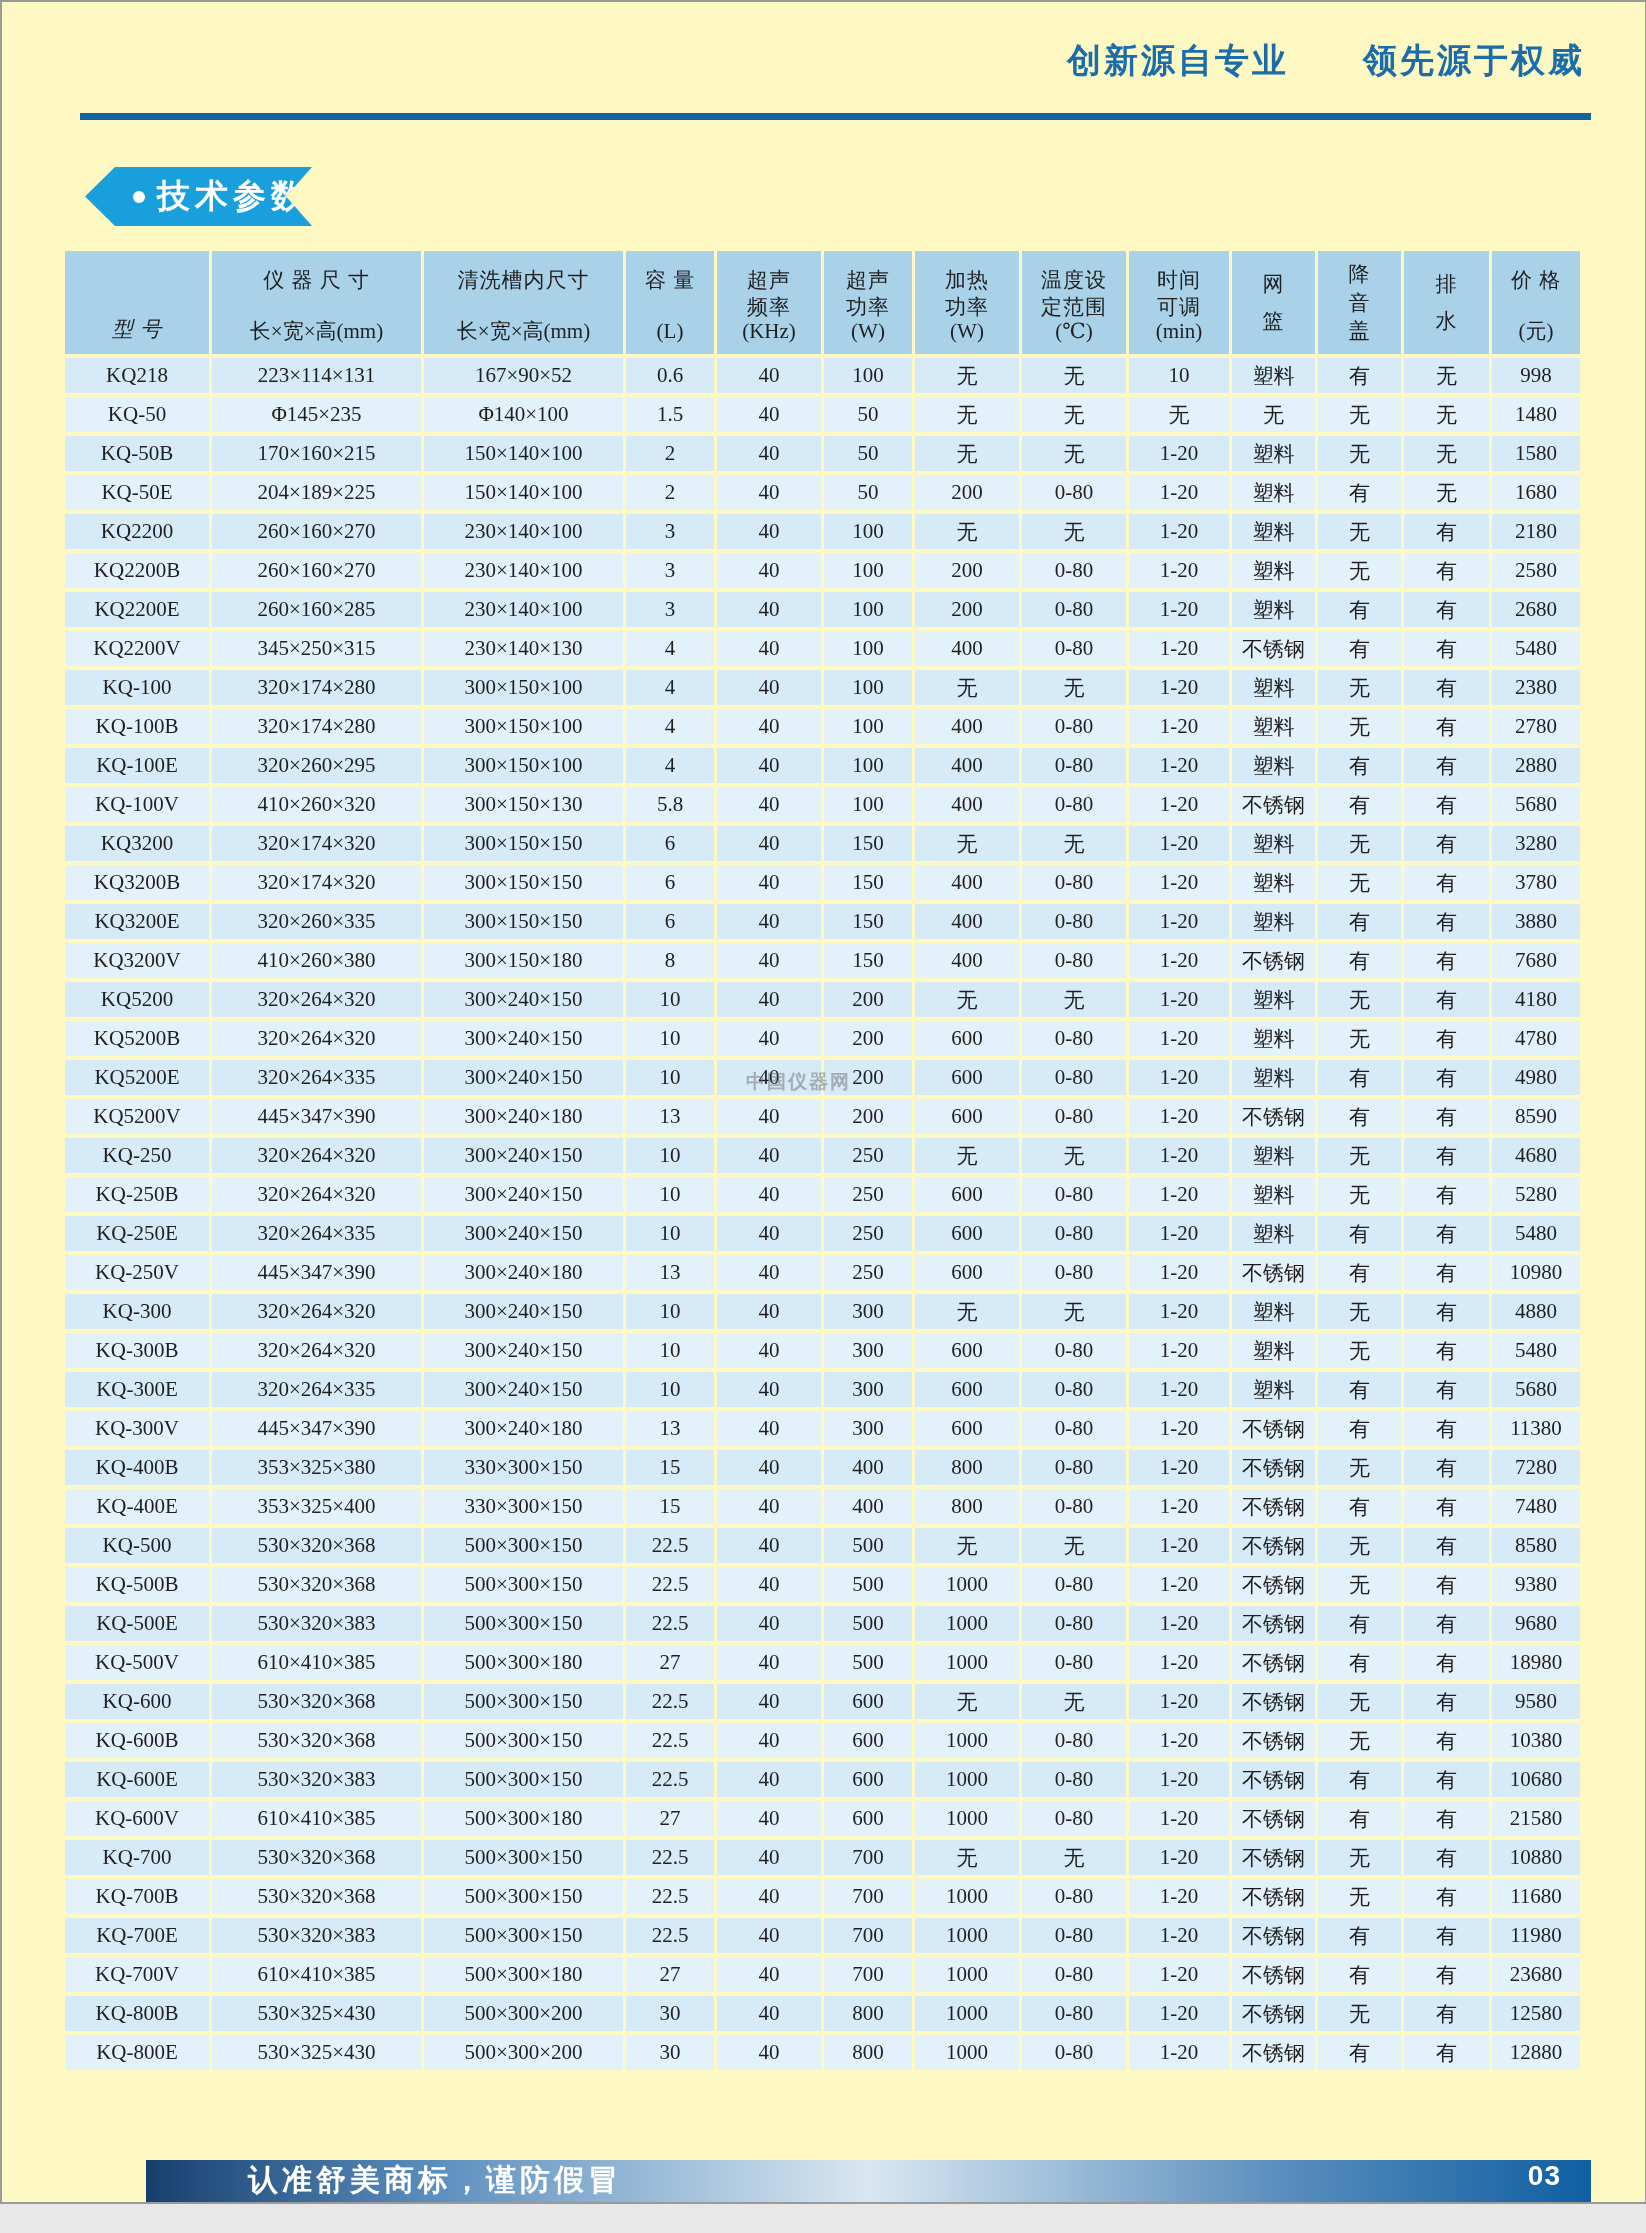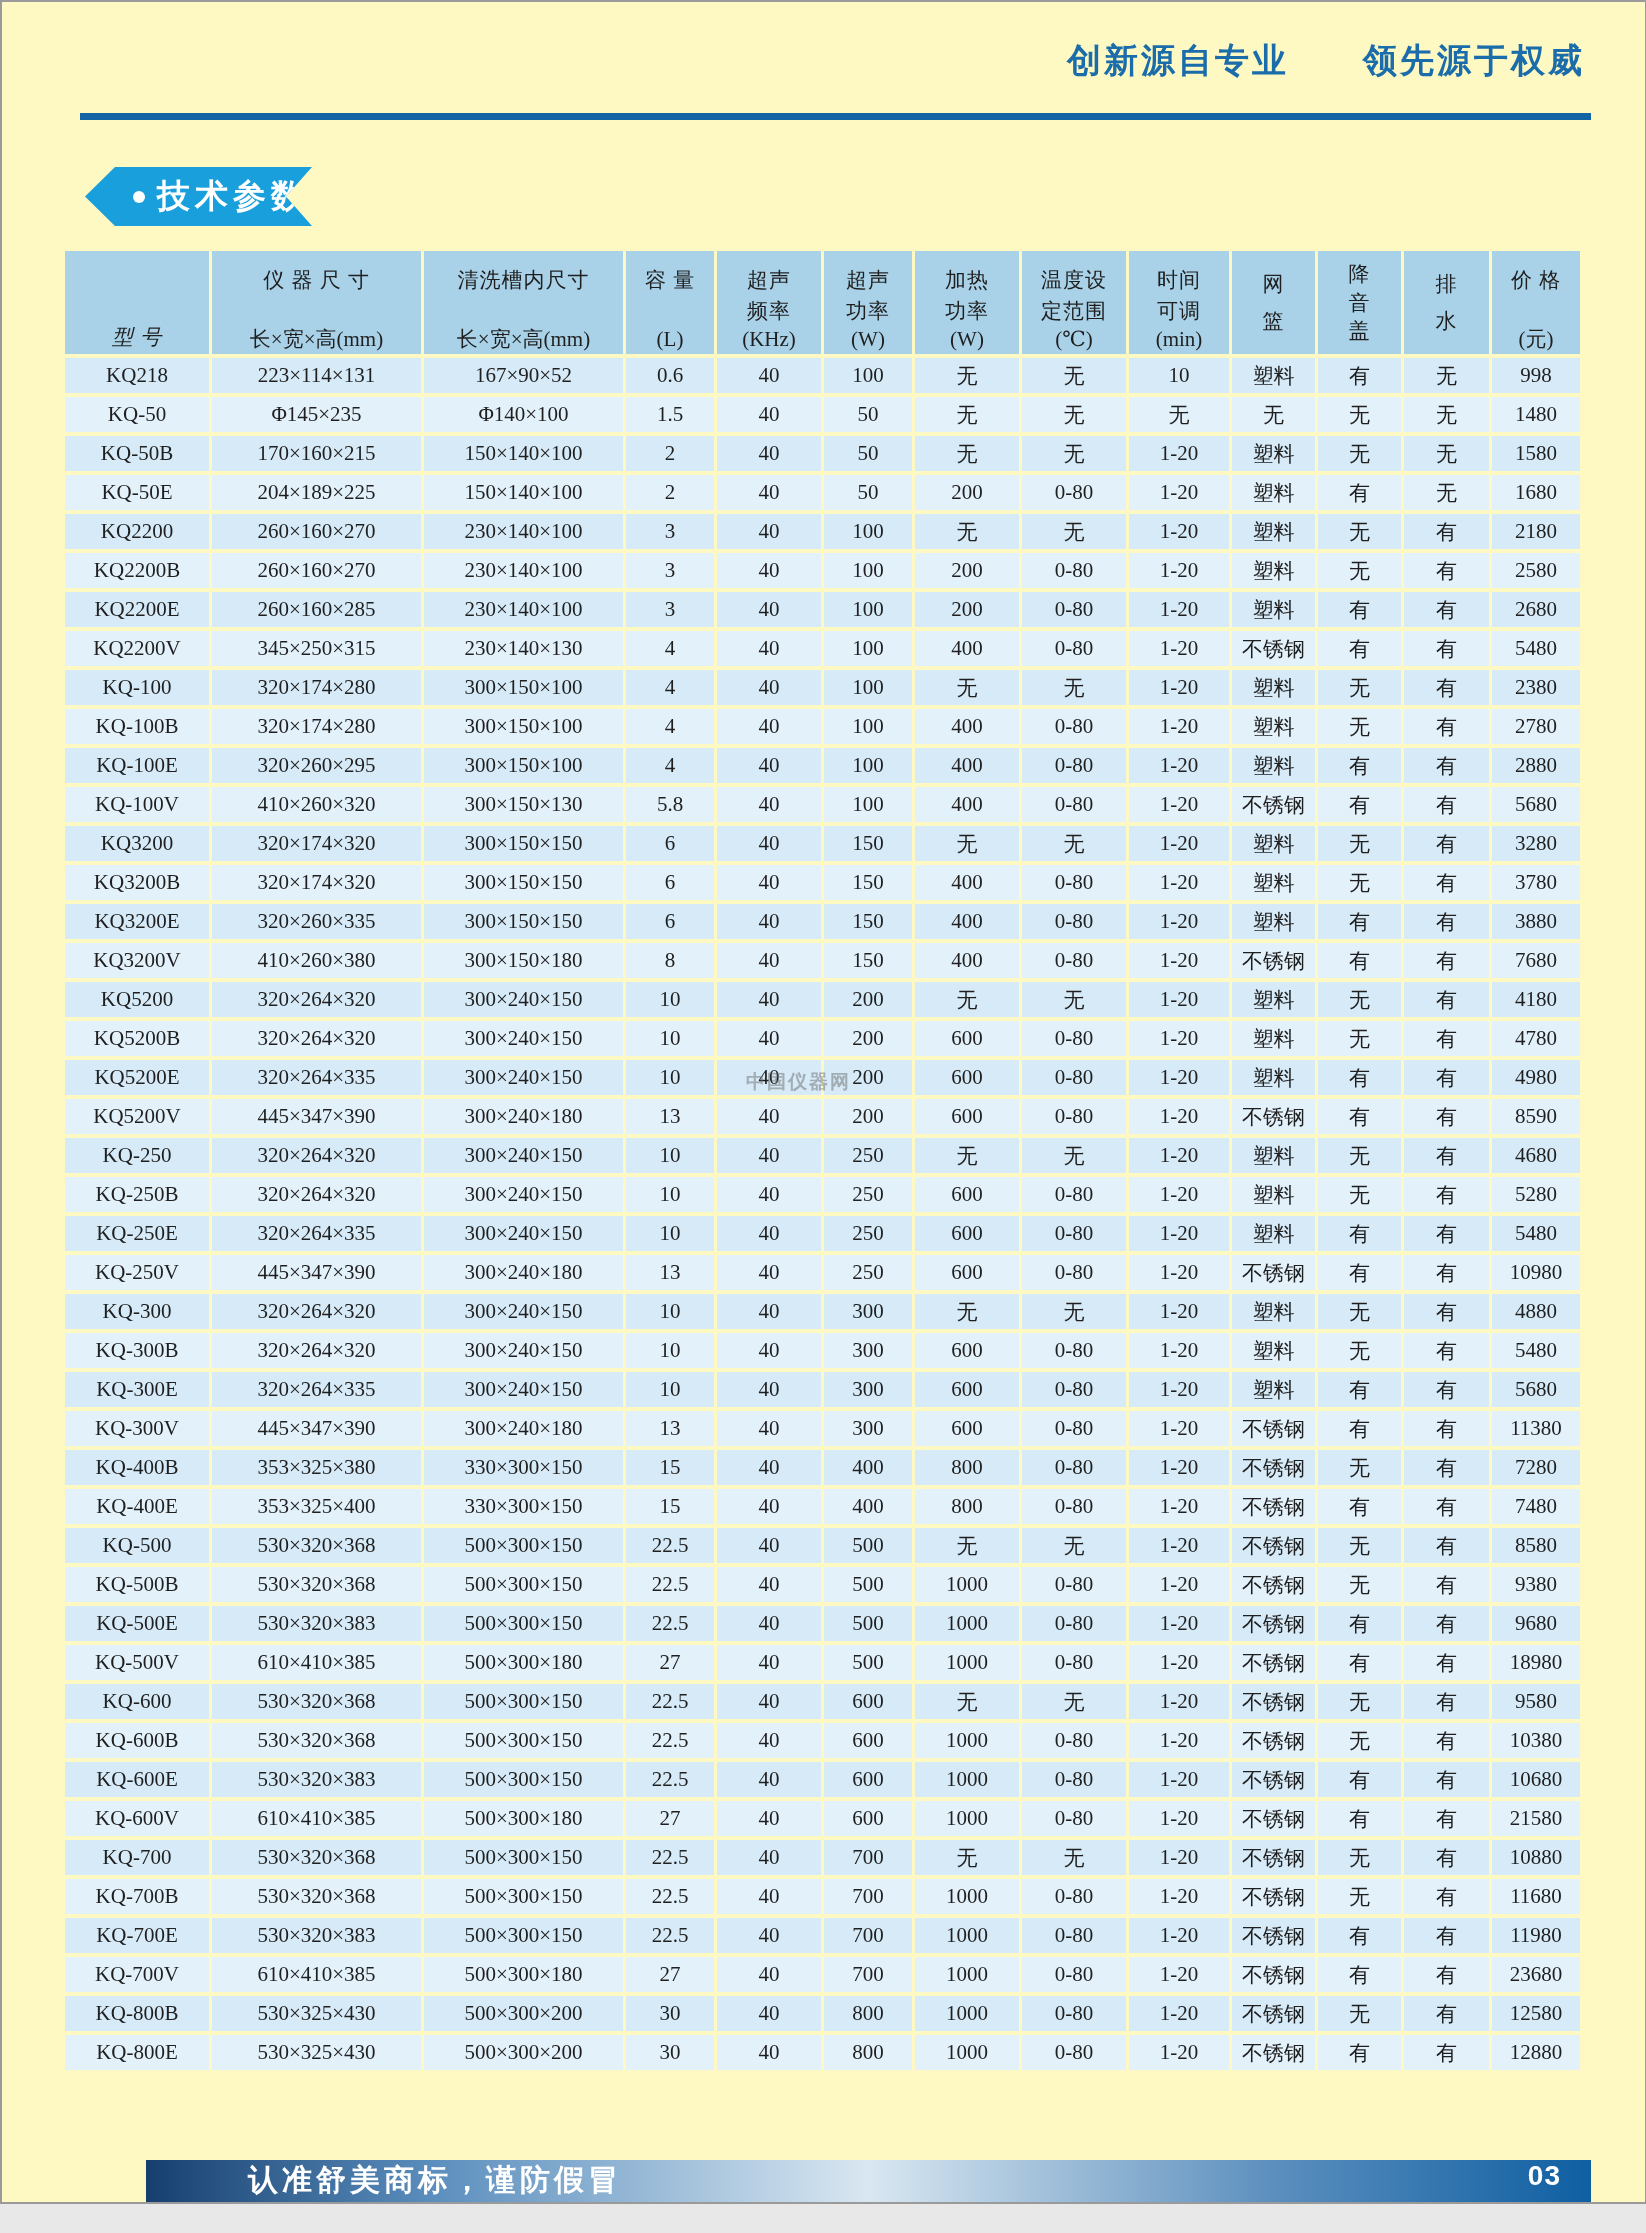--- a/index.html
+++ b/index.html
@@ -51,21 +51,21 @@
   table.spec th{
     background:var(--header-cell,#a9d2e9);
     height:103px;padding:0;
     font-weight:normal;
     font-family:"Liberation Serif","DejaVu Serif",serif;
     font-size:21px;color:var(--text-dark,#1f1f1f);
     text-align:center;vertical-align:middle;
   }
   .hwrap{
     display:flex;flex-direction:column;justify-content:space-between;
-    height:103px;box-sizing:border-box;padding:16px 0 4px;
+    height:103px;box-sizing:border-box;padding:16px 0 12px;
   }
   .hwrap.nounit{justify-content:flex-end;font-style:italic;}
   .hwrap.stacked{justify-content:space-evenly;padding:8px 0;}
   .hl{line-height:26px;letter-spacing:1px;}
   .hu{line-height:22px;}
 
   table.spec td{
     height:35px;padding:0 2px;
     text-align:center;vertical-align:middle;
     font-family:"Liberation Serif","DejaVu Serif",serif;

